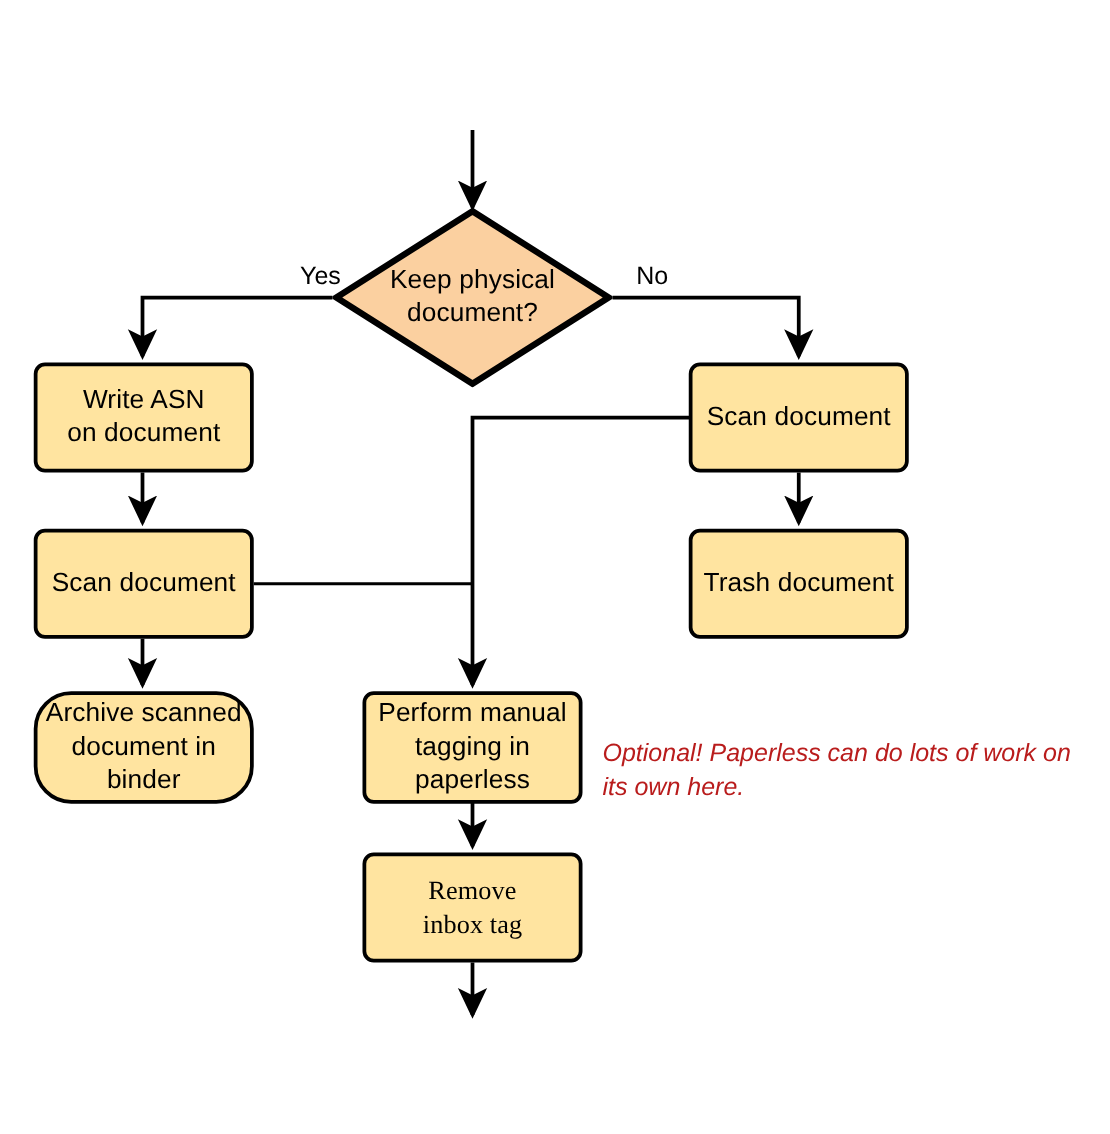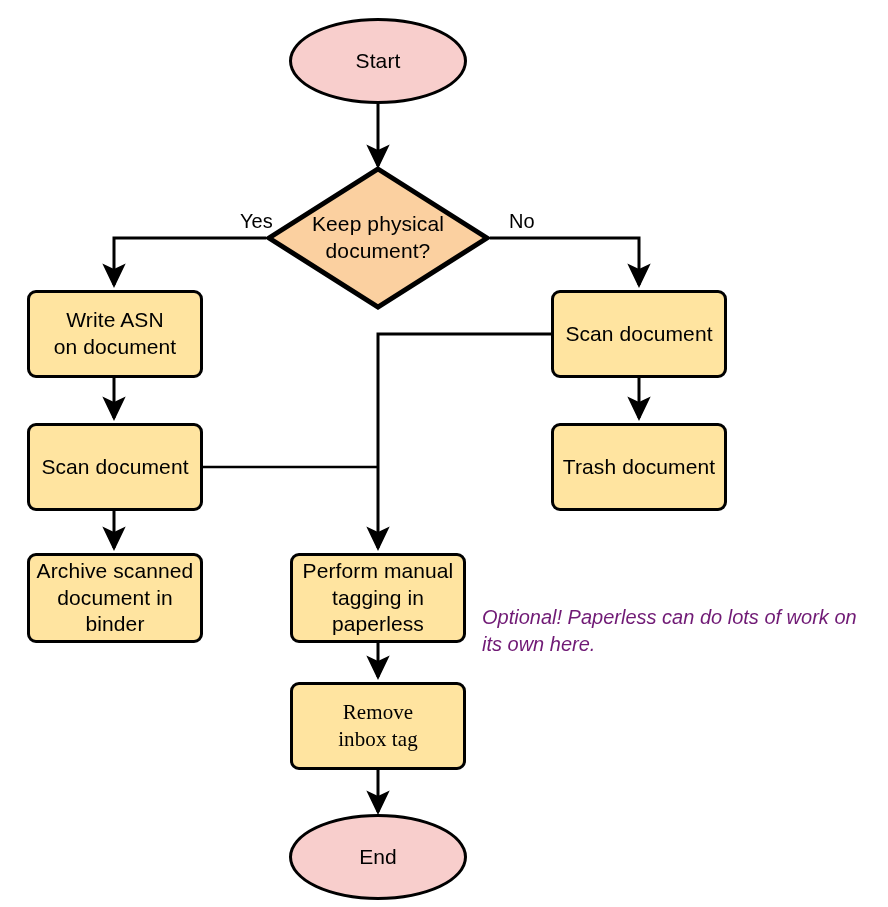--- a/index.html
+++ b/index.html
@@ -71,23 +71,22 @@
     line-height: 1;
     color: #000000;
     z-index: 3;
     white-space: nowrap;
   }
   .annotation {
     position: absolute;
     font-size: 20px;
     font-style: italic;
     line-height: 1.35;
-    color: #701a75;
+    color: #b91c1c;
     z-index: 3;
-    margin-top: 14px;
   }
 </style>
 </head>
 <body>
 
 <div id="flow-root">
 
   <svg id="edge-layer" viewBox="0 0 888 907" width="888" height="907" xmlns="http://www.w3.org/2000/svg">
     <defs>
       <marker id="arrowhead" markerWidth="9" markerHeight="9" refX="7.2" refY="4.5" orient="auto" markerUnits="strokeWidth">
@@ -109,23 +108,20 @@
 
     <path d="M553,334 L378,334 L378,548" fill="none" stroke="#000000" stroke-width="3" marker-end="url(#arrowhead)"></path>
 
     <path d="M203,467 L378,467" fill="none" stroke="#000000" stroke-width="2.4"></path>
 
     <path d="M378,642 L378,677" fill="none" stroke="#000000" stroke-width="3" marker-end="url(#arrowhead)"></path>
 
     <path d="M378,770 L378,812" fill="none" stroke="#000000" stroke-width="3" marker-end="url(#arrowhead)"></path>
   </svg>
 
-  <div class="node terminator" style="left:289px; top:18px; width:178px; height:86px; background:#f8cecc;">
-    <span>Start</span>
-  </div>
 
   <div class="node decision" style="left:266px; top:166px; width:224px; height:144px;">
     <svg class="decision-shape" viewBox="0 0 224 144" preserveAspectRatio="none" xmlns="http://www.w3.org/2000/svg">
       <polygon points="112,3 221,72 112,141 3,72" fill="#fbd0a0" stroke="#000000" stroke-width="5"></polygon>
     </svg>
     <span class="decision-label">Keep physical
 document?</span>
   </div>
 
   <div class="edge-label" style="left:210px; top:211px;margin-left:30px;">Yes</div>
@@ -134,21 +130,21 @@
 
   <div class="node process" style="left:27px; top:290px; width:176px; height:88px; background:#ffe4a0;">
     <span>Write ASN
 on document</span>
   </div>
 
   <div class="node process" style="left:27px; top:423px; width:176px; height:88px; background:#ffe4a0;">
     <span>Scan document</span>
   </div>
 
-  <div class="node process" style="left:27px; top:553px; width:176px; height:90px; background:#ffe4a0;">
+  <div class="node process" style="left:27px; top:553px; width:176px; height:90px; background:#ffe4a0;border-radius:30px;">
     <span>Archive scanned
 document in
 binder</span>
   </div>
 
   <div class="node process" style="left:551px; top:290px; width:176px; height:88px; background:#ffe4a0;">
     <span>Scan document</span>
   </div>
 
   <div class="node process" style="left:551px; top:423px; width:176px; height:88px; background:#ffe4a0;">
@@ -161,17 +157,14 @@
 paperless</span>
   </div>
 
   <div class="annotation" style="left:482px; top:590px; width:400px;">Optional! Paperless can do lots of work on its own here.</div>
 
   <div class="node process" style="left:290px; top:682px; width:176px; height:88px; background:#ffe4a0;font-family:Liberation Serif, serif;">
     <span>Remove
 inbox tag</span>
   </div>
 
-  <div class="node terminator" style="left:289px; top:814px; width:178px; height:86px; background:#f8cecc;">
-    <span>End</span>
-  </div>
 
 </div>
 
 </body></html>

